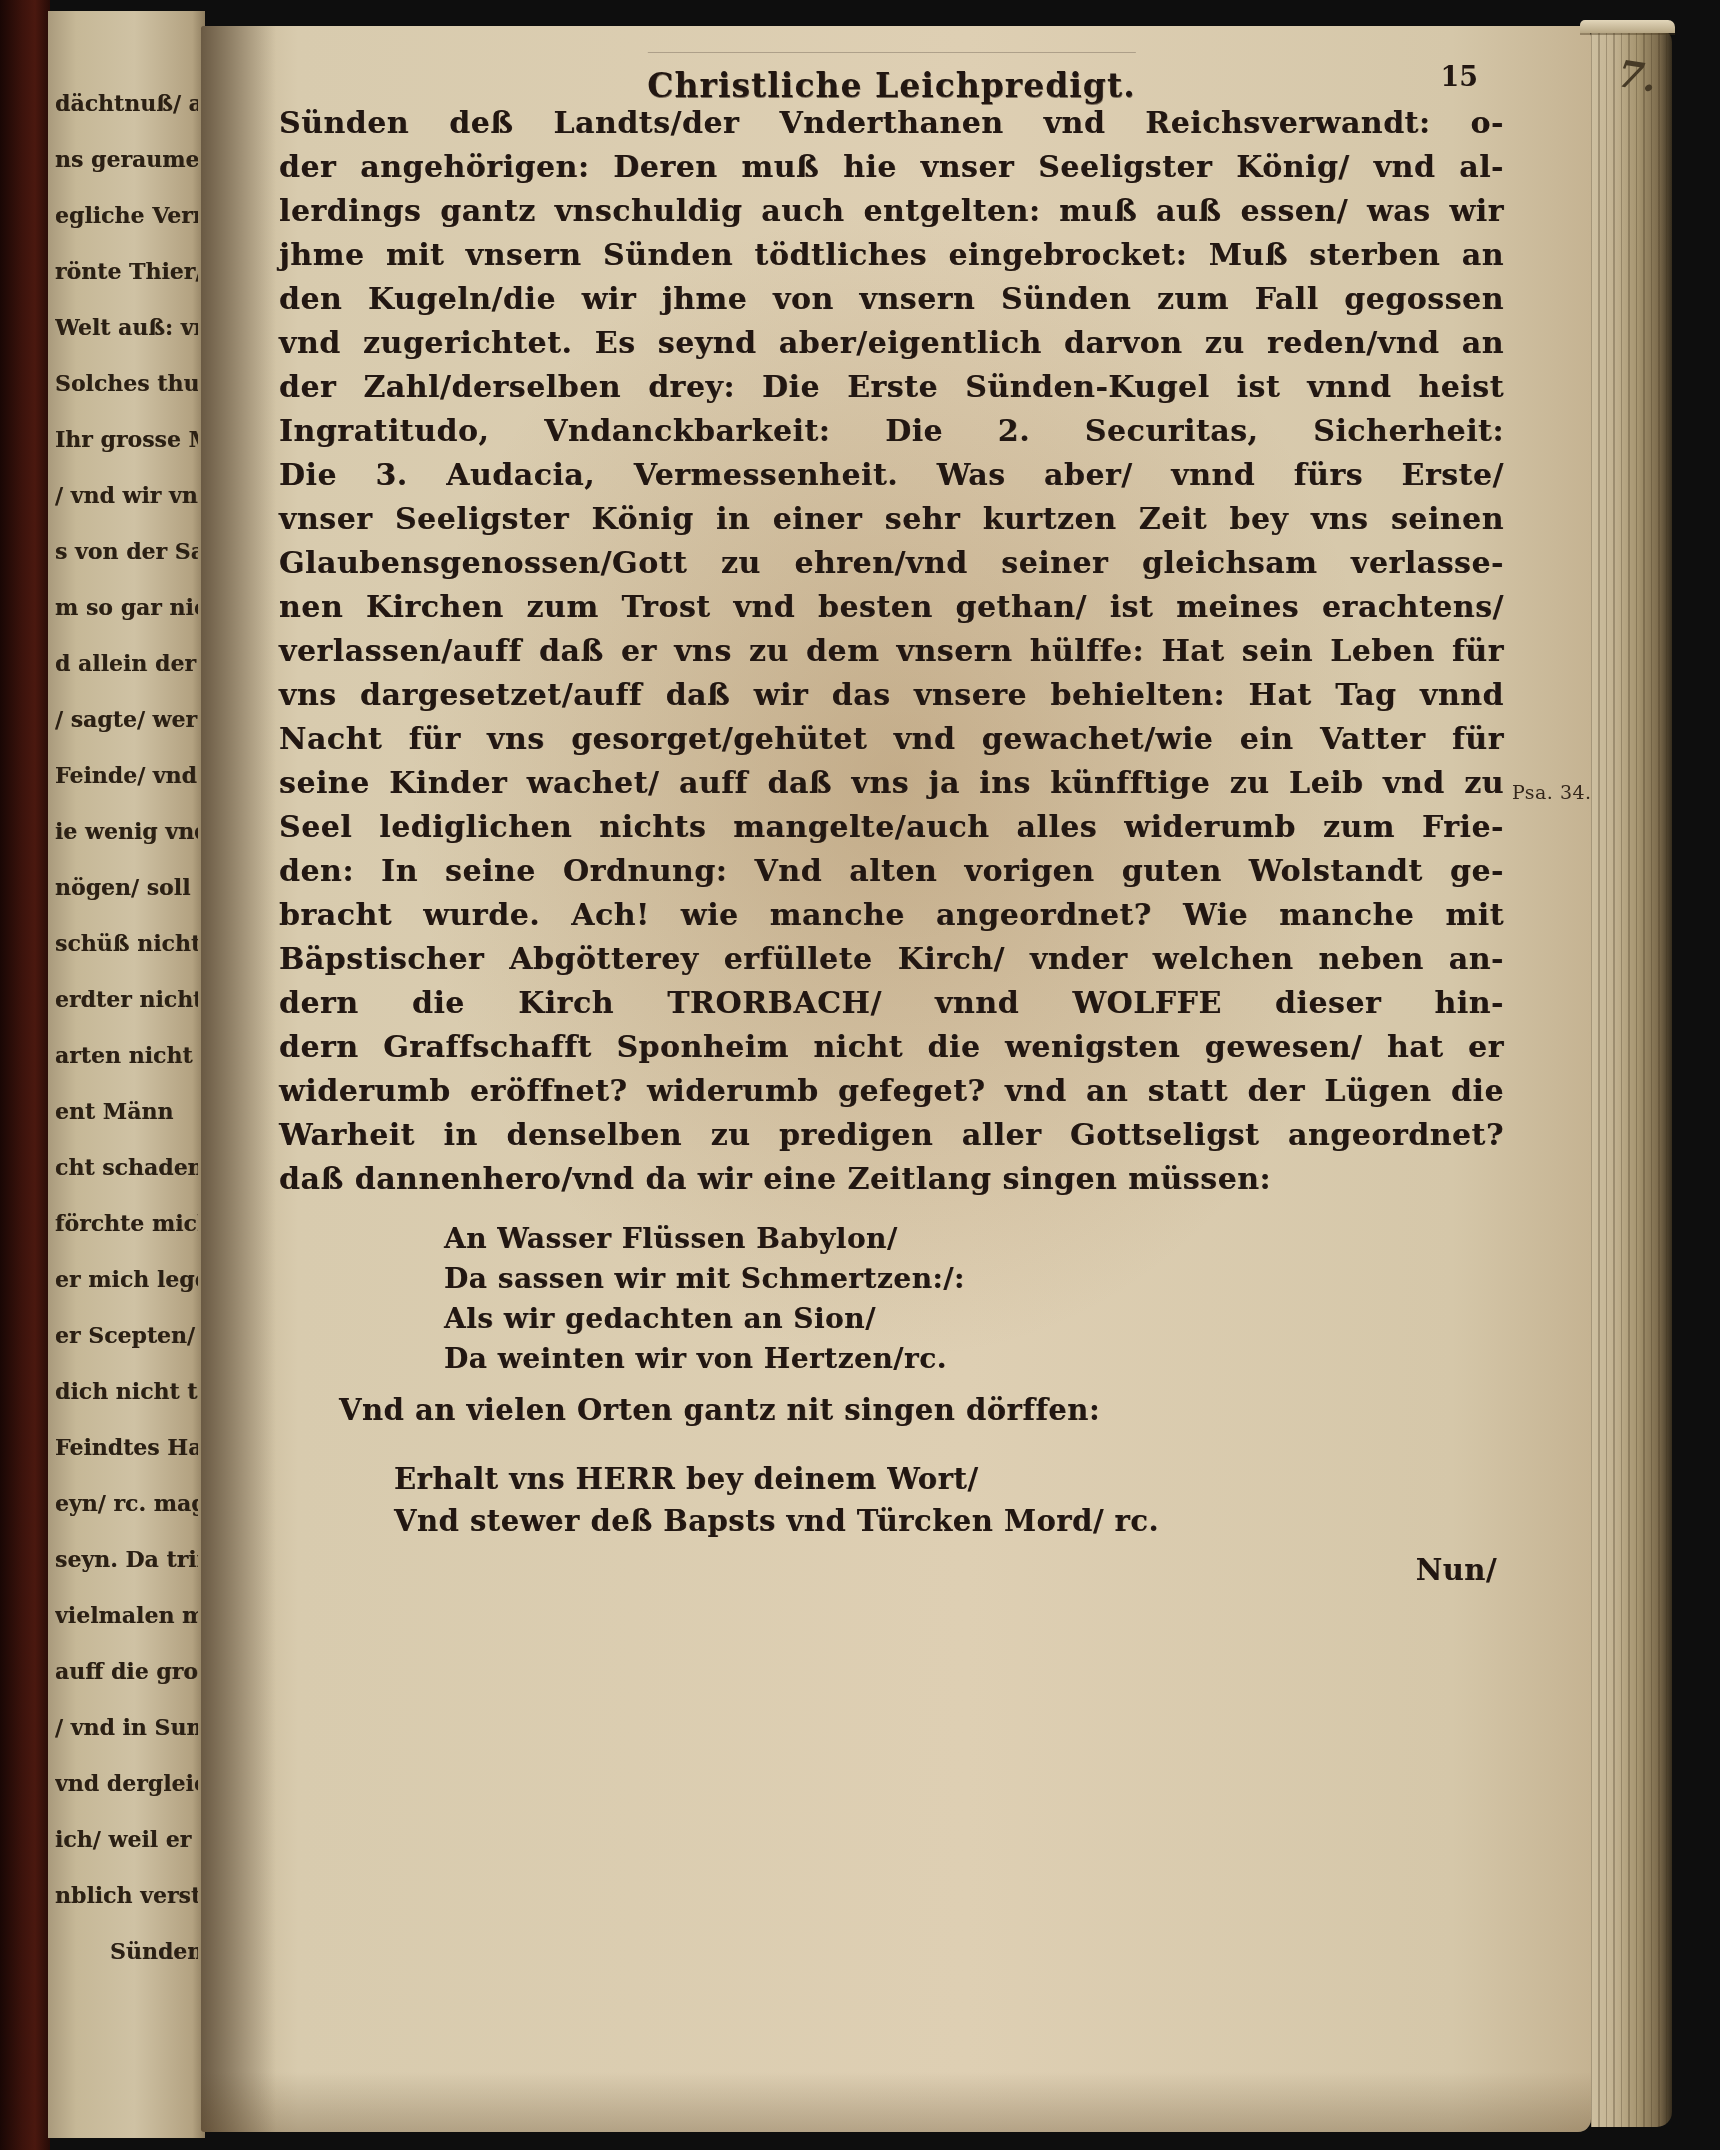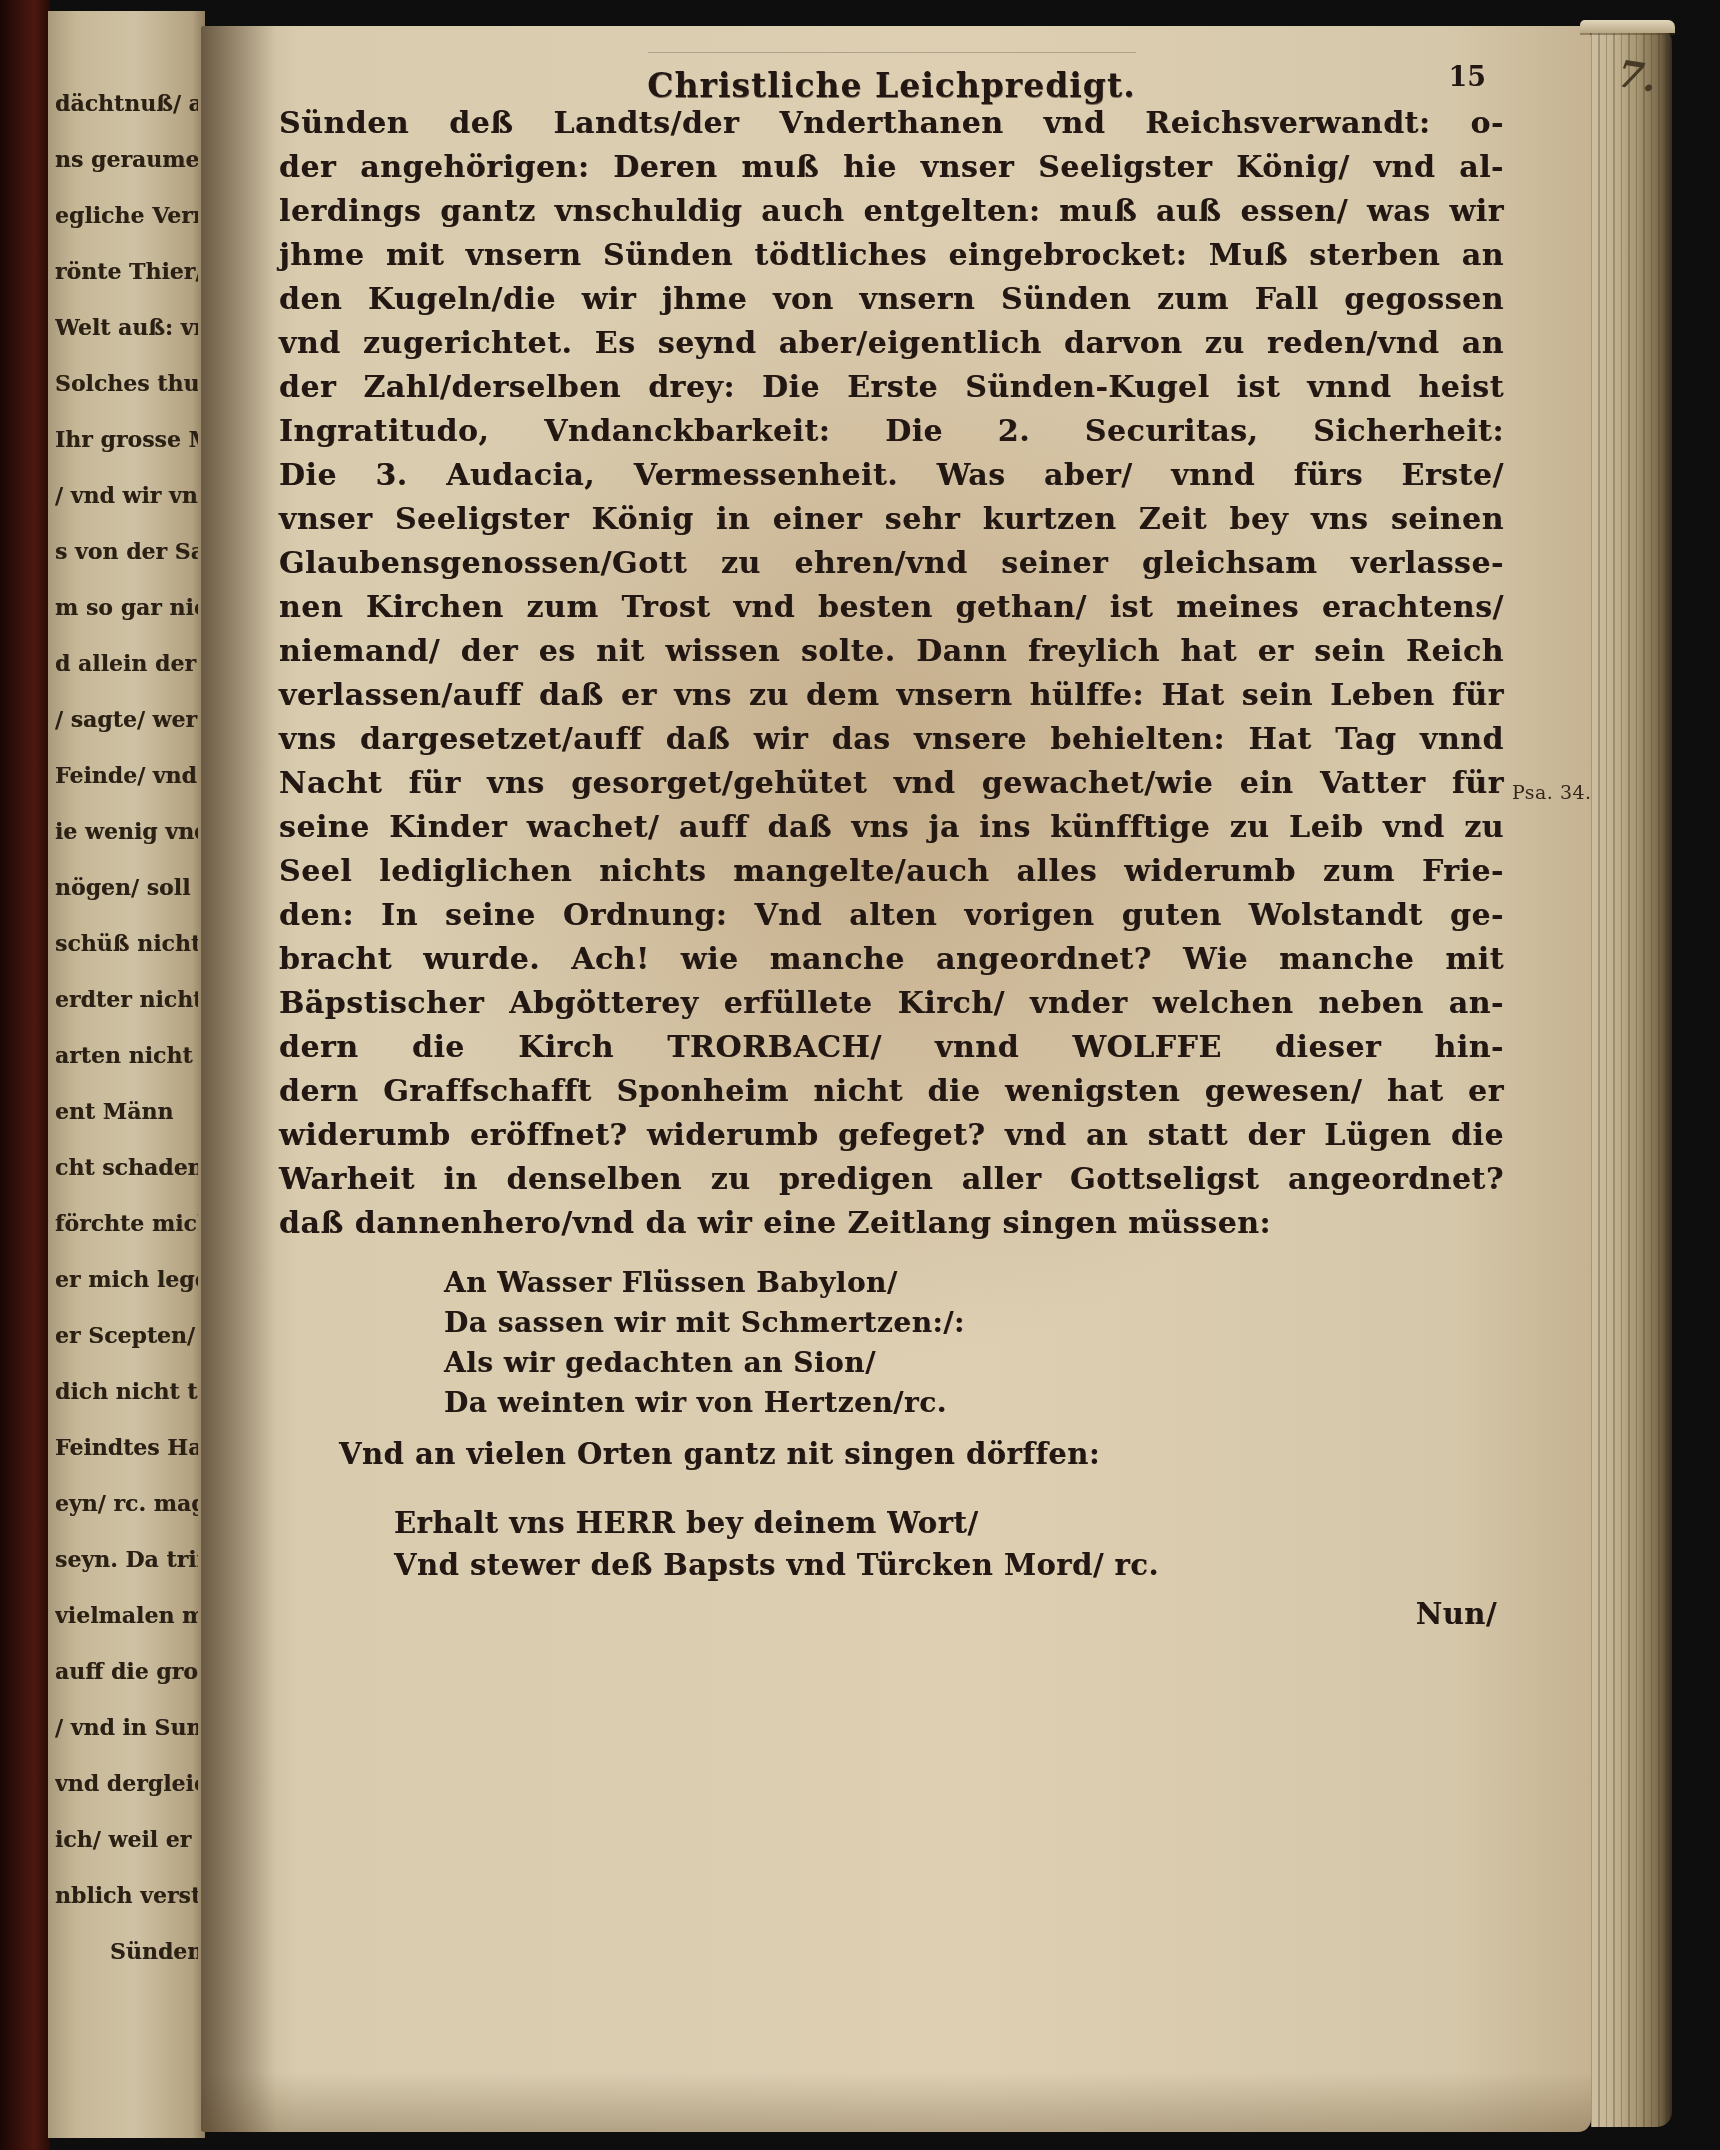--- a/index.html
+++ b/index.html
@@ -47,21 +47,21 @@
   .page-header{
     position:absolute;left:78px;top:26px;width:1225px;height:45px;color:var(--ink,#221712);
   }
   .header-title{
     position:absolute;left:50%;transform:translateX(-50%);
     font-weight:bold;font-size:33px;letter-spacing:1px;white-space:nowrap;
     text-shadow:0.5px 0.5px 0 rgba(25,14,6,.5);
     border-top:1.5px solid rgba(34,23,18,.25);padding-top:13px;
   }
   .page-num{
-    position:absolute;right:18px;top:9px;font-size:27px;font-weight:bold;
+    position:absolute;right:26px;top:9px;font-size:27px;font-weight:bold;
   }
   
   .text-block{
     position:absolute;left:78px;top:75px;width:1225px;color:var(--ink,#221712);
     font-weight:bold;font-size:30px;letter-spacing:0.5px;
   }
   .text-block div{text-shadow:0.3px 0.4px 0 rgba(25,14,6,.45);}
   .body-line{line-height:44px;text-align:justify;text-align-last:justify;}
   #body-lines .body-line:last-child{text-align-last:left;}
   #verse-lines{margin-top:18px;margin-left:165px;font-size:28px;}
@@ -155,21 +155,20 @@
         <div class="body-line">lerdings gantz vnschuldig auch entgelten: muß auß essen/ was wir</div>
         <div class="body-line">jhme mit vnsern Sünden tödtliches eingebrocket: Muß sterben an</div>
         <div class="body-line">den Kugeln/die wir jhme von vnsern Sünden zum Fall gegossen</div>
         <div class="body-line">vnd zugerichtet. Es seynd aber/eigentlich darvon zu reden/vnd an</div>
         <div class="body-line">der Zahl/derselben drey: Die Erste Sünden-Kugel ist vnnd heist</div>
         <div class="body-line">Ingratitudo, Vndanckbarkeit: Die 2. Securitas, Sicherheit:</div>
         <div class="body-line">Die 3. Audacia, Vermessenheit. Was aber/ vnnd fürs Erste/</div>
         <div class="body-line">vnser Seeligster König in einer sehr kurtzen Zeit bey vns seinen</div>
         <div class="body-line">Glaubensgenossen/Gott zu ehren/vnd seiner gleichsam verlasse-</div>
         <div class="body-line">nen Kirchen zum Trost vnd besten gethan/ ist meines erachtens/</div>
-        <div class="body-line">niemand/ der es nit wissen solte. Dann freylich hat er sein Reich</div>
         <div class="body-line">verlassen/auff daß er vns zu dem vnsern hülffe: Hat sein Leben für</div>
         <div class="body-line">vns dargesetzet/auff daß wir das vnsere behielten: Hat Tag vnnd</div>
         <div class="body-line">Nacht für vns gesorget/gehütet vnd gewachet/wie ein Vatter für</div>
         <div class="body-line">seine Kinder wachet/ auff daß vns ja ins künfftige zu Leib vnd zu</div>
         <div class="body-line">Seel lediglichen nichts mangelte/auch alles widerumb zum Frie-</div>
         <div class="body-line">den: In seine Ordnung: Vnd alten vorigen guten Wolstandt ge-</div>
         <div class="body-line">bracht wurde. Ach! wie manche angeordnet? Wie manche mit</div>
         <div class="body-line">Bäpstischer Abgötterey erfüllete Kirch/ vnder welchen neben an-</div>
         <div class="body-line">dern die Kirch TRORBACH/ vnnd WOLFFE dieser hin-</div>
         <div class="body-line">dern Graffschafft Sponheim nicht die wenigsten gewesen/ hat er</div>

